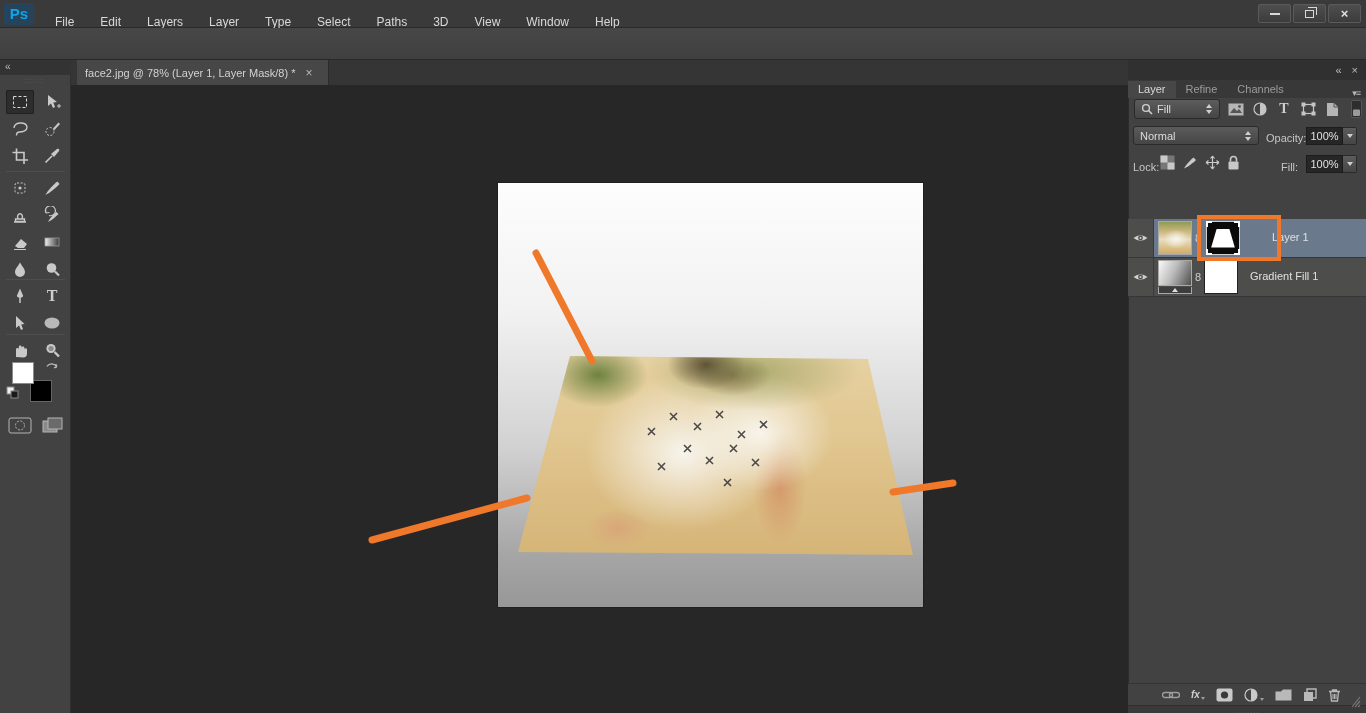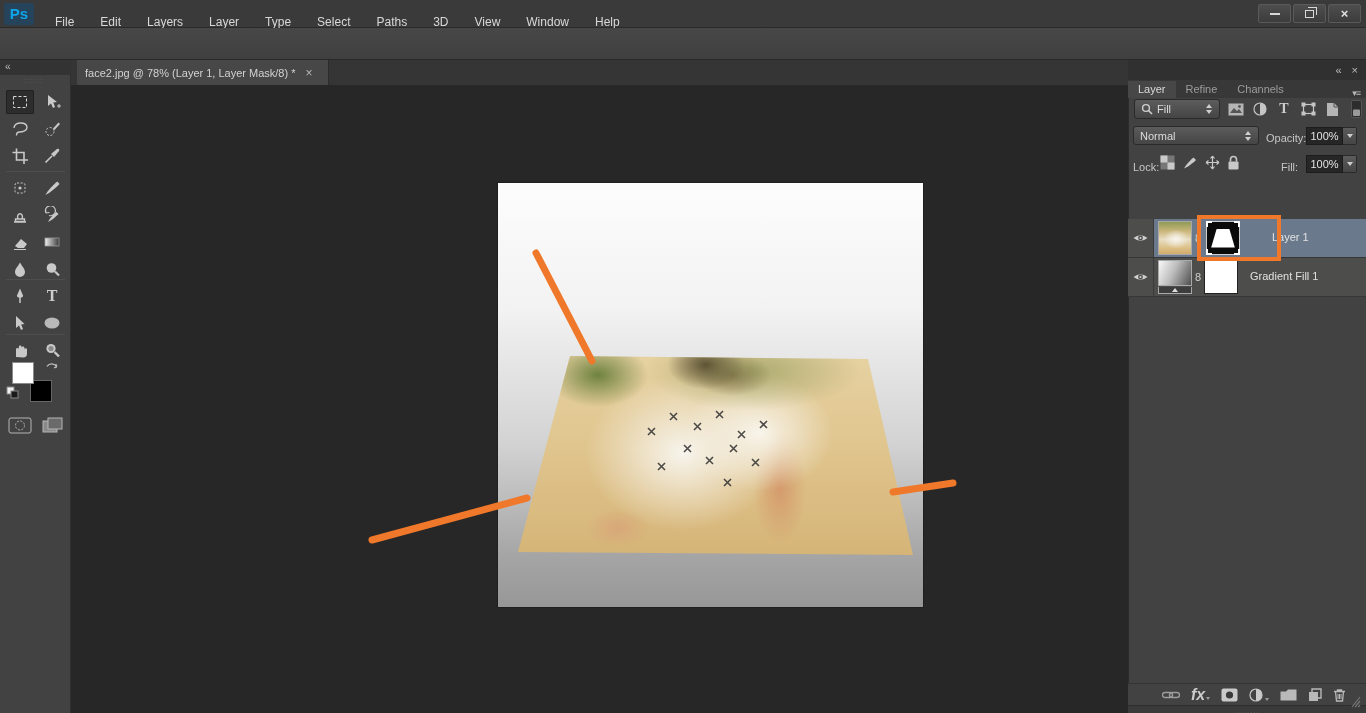--- a/index.html
+++ b/index.html
@@ -110,21 +110,21 @@
                  display:flex; justify-content:center; align-items:center;}
   .white-mask { position:absolute; width:34px; height:34px; top:2px; border:1px solid #222; background:#fff; }
   .lname { position:absolute; font-size:11px; color:#e0e0e0; top:12px; }
   .orange-box { position:absolute; border:4px solid #f0782a; z-index:5; }
   .corner { position:absolute; width:6px; height:6px; border:2px solid #fff; }
   .chain8 { font-size:11px; color:#cfcfcf; }
   .rp-bottom { left:1128px; top:683px; width:238px; height:22px; background:#424242; border-top:1px solid #343434;
                display:flex; align-items:center; gap:11px; padding-left:34px; }
   .rp-strip { left:1128px; top:705px; width:238px; height:8px; background:#3a3a3a; border-top:1px solid #2e2e2e; text-align:center; }
   .bicon { display:flex; align-items:center; justify-content:center; }
-  .fx-text { color:#cdcdcd; font-style:italic; font-size:16px; font-weight:bold; }
+  .fx-text { color:#cdcdcd; font-style:italic; font-size:10px; font-weight:bold; }
 </style>
 </head>
 <body>
 
 <div id="app">
 
   <div class="abs titlebar">
     <div class="abs ps-logo">Ps</div>
     <div class="abs menus">
       <span class="menu-item">File</span>

